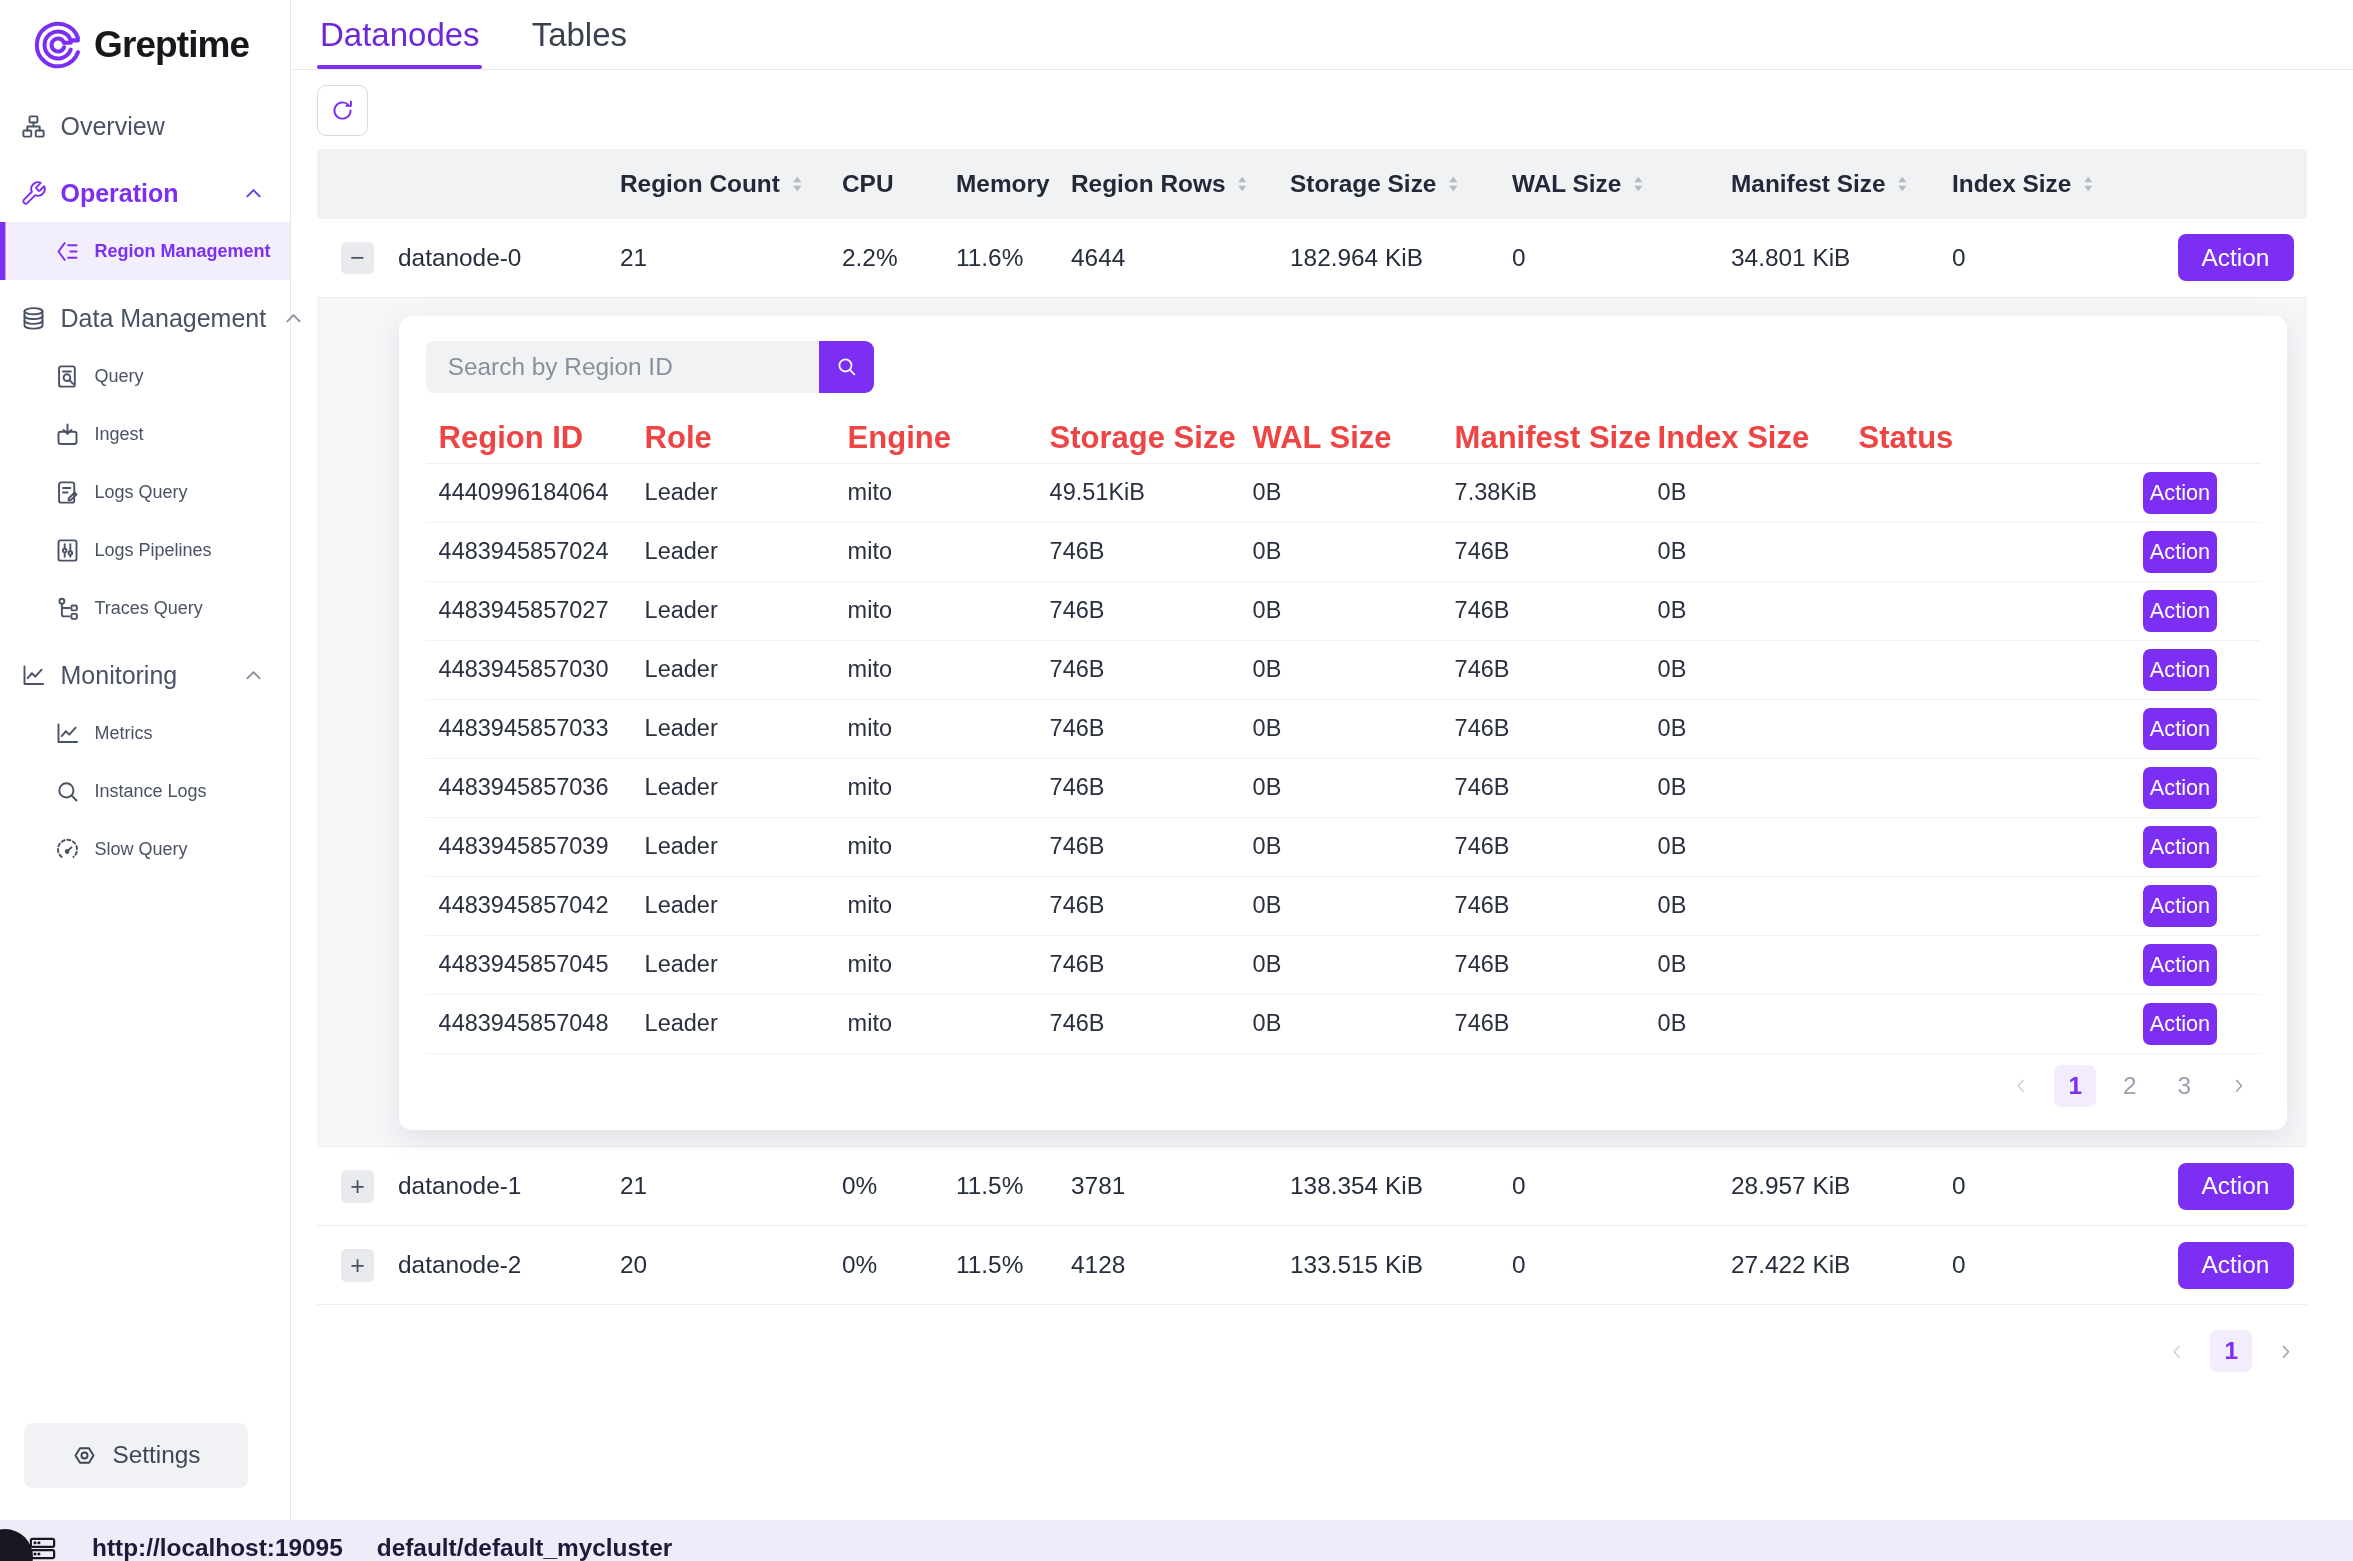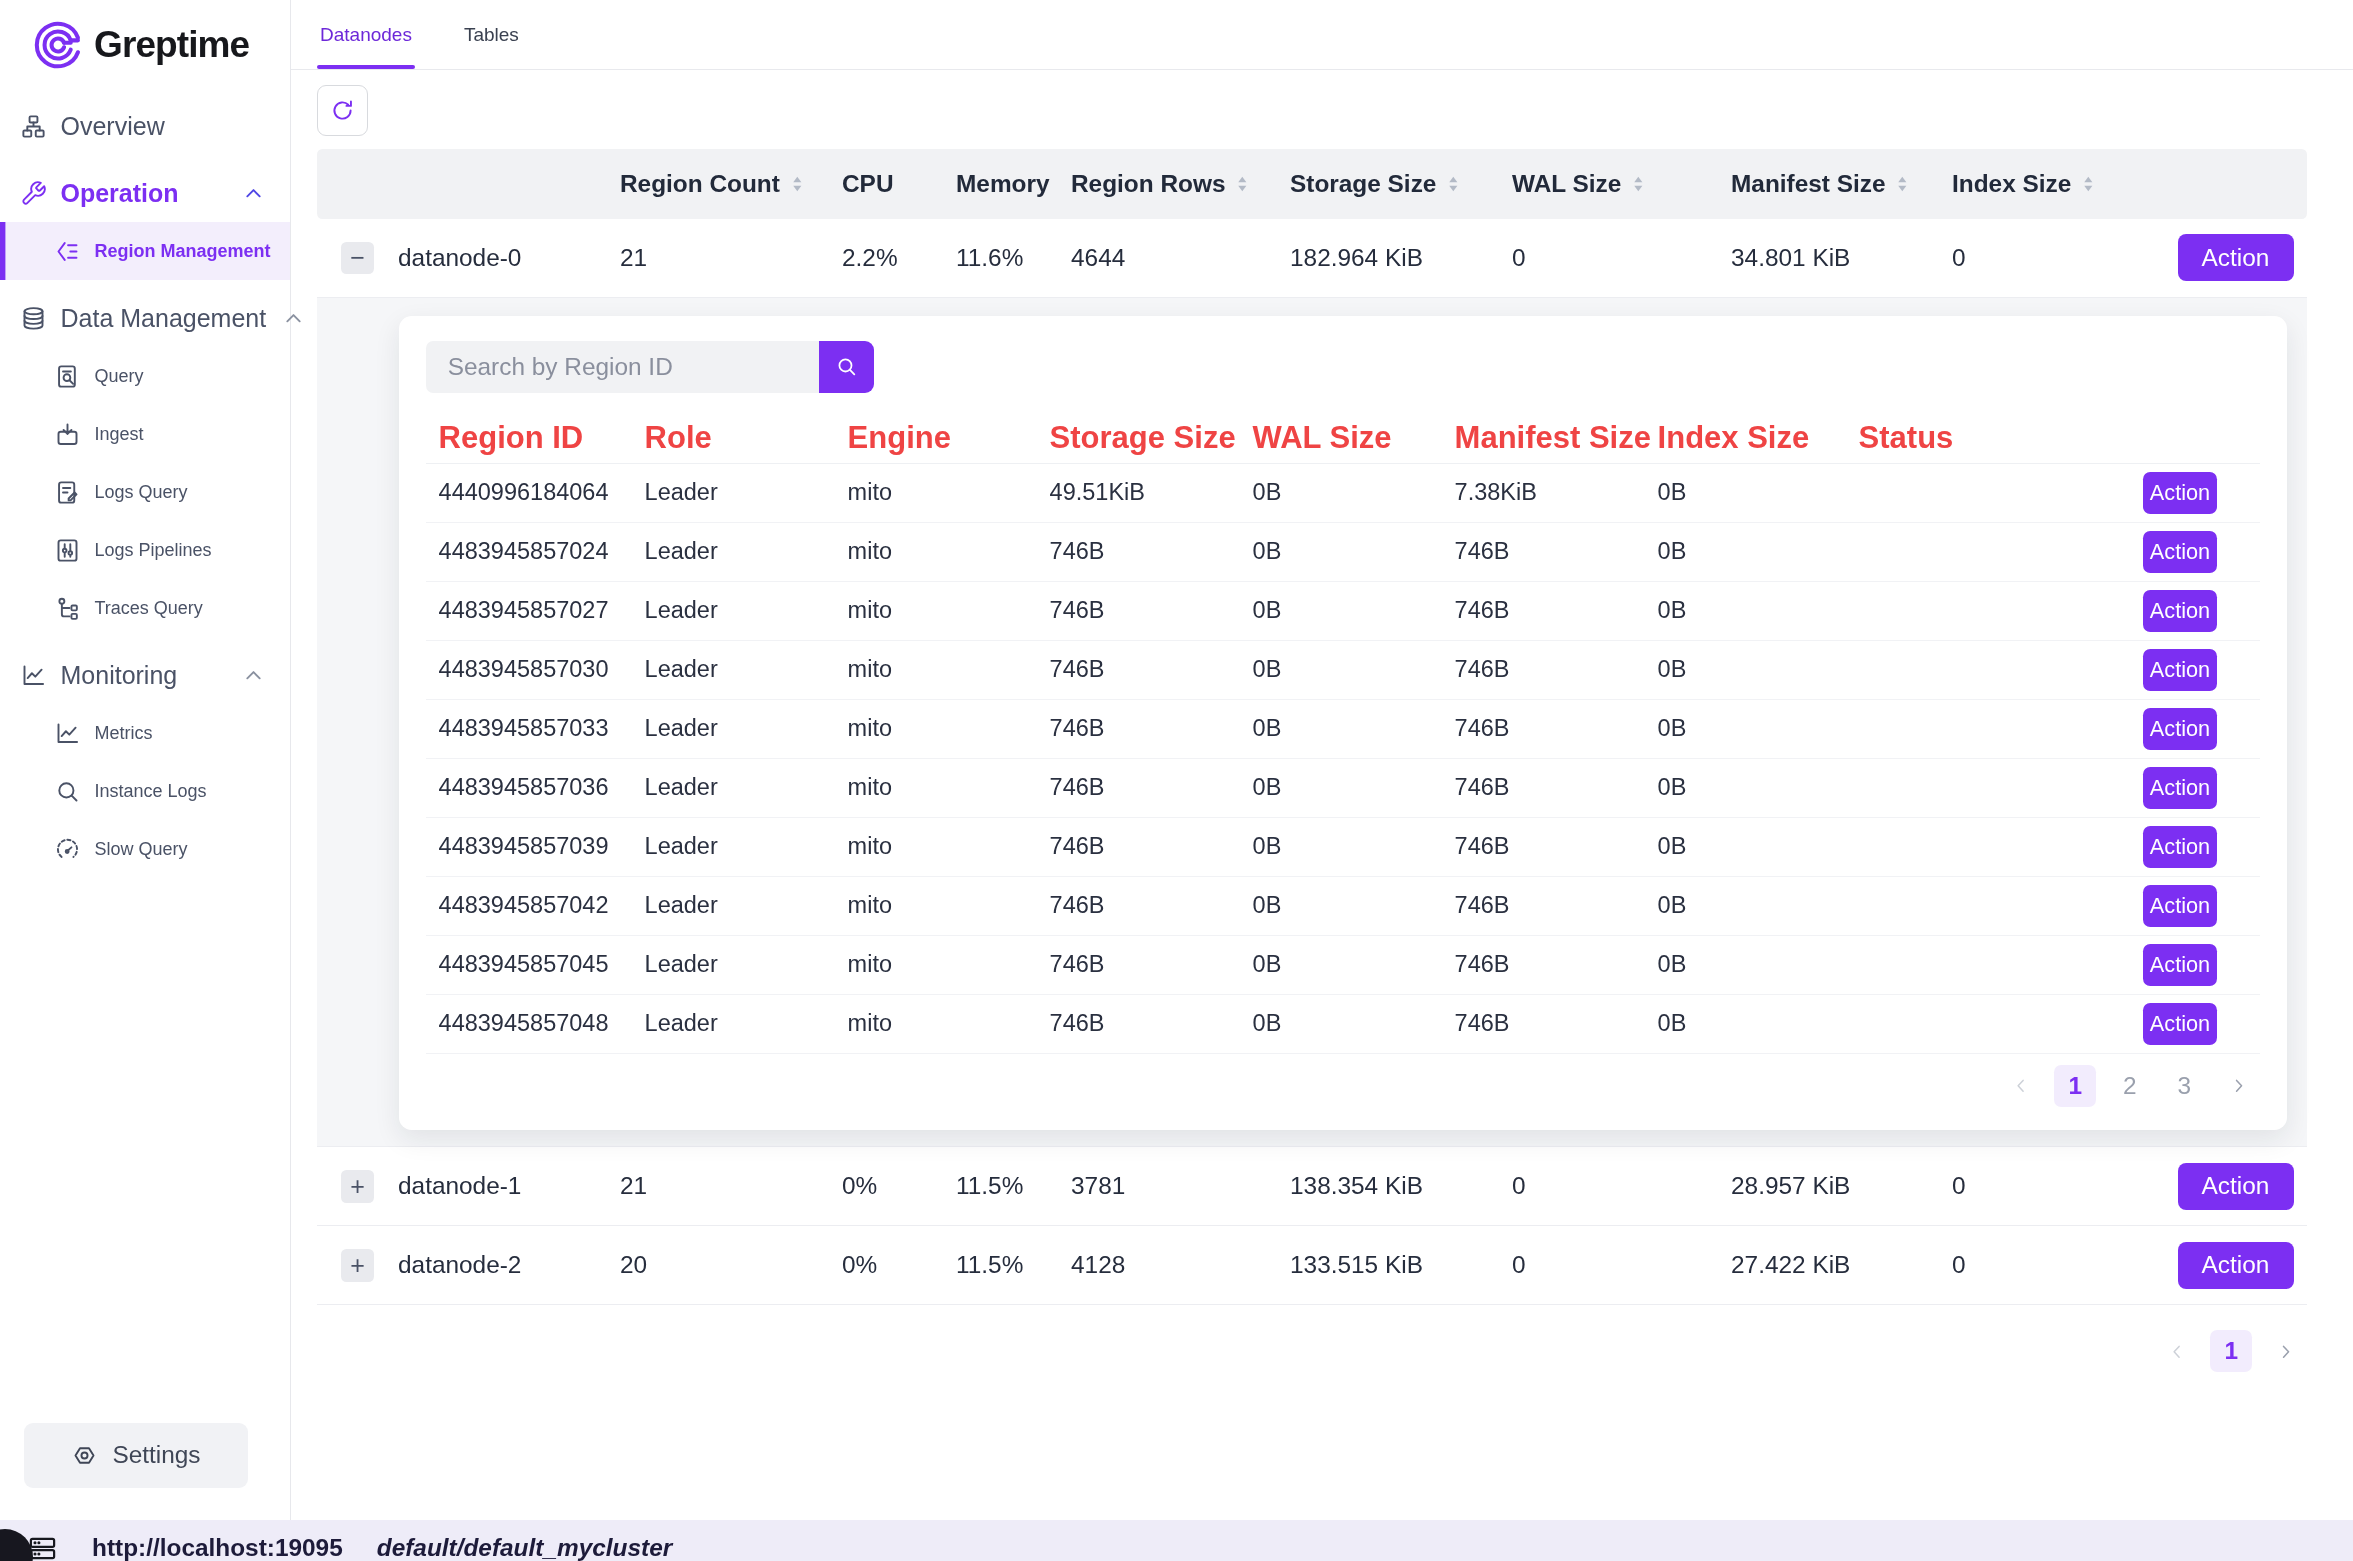--- a/index.html
+++ b/index.html
@@ -28,21 +28,21 @@
   .settings-btn { position:absolute; left:23.5px; right:42px; bottom:32.5px; height:65px;
     background:#f1f2f5; border:none; border-radius:9px; display:flex; align-items:center;
     justify-content:center; gap:14.4px; font-size:24.4px; color:#3f4656; cursor:pointer;
     font-family:inherit; }
 
   
   .main { flex:1; display:flex; flex-direction:column; min-width:0; }
   .tabbar { height:70px; flex:none; border-bottom:0.9px solid #e8e9ed; display:flex;
     align-items:center; padding-left:29px; gap:52px; }
   .tab { position:relative; height:100%; display:flex; align-items:center;
-    font-size:19px; color:#3a4150; cursor:pointer; }
+    font-size:33px; color:#3a4150; cursor:pointer; }
   .tab.active { color:var(--accent-text,#6d28d9); font-weight:500; }
   .tab.active::after { content:""; position:absolute; left:-2.7px; right:-2.7px; bottom:0;
     height:4.5px; border-radius:2.7px; background:var(--accent,#7c2ff2); }
   .content { padding:15.3px 47px 0 26px; }
   .refresh-btn { width:51px; height:51px; border:0.9px solid #d8dade; border-radius:9px;
     background:#fff; color:var(--accent,#7c2ff2); margin-bottom:12.6px; display:flex;
     align-items:center; justify-content:center; cursor:pointer; }
   .refresh-btn .icon { width:27px; height:27px; }
 
   
@@ -97,21 +97,21 @@
     color:#9aa0ad; cursor:pointer; }
   .page-chev.muted { color:#cdd1d8; }
   .page-chev .icon { width:21.7px; height:21.7px; }
 
   
   .statusbar { position:relative; height:56px; background:var(--statusbar-bg,#eeecf8);
     display:flex; align-items:center; gap:34px; padding-left:27px; font-size:24.4px;
     color:#1d1b3a; }
   .statusbar .icon { width:31px; height:31px; color:#17181f; }
   .status-url { font-weight:700; }
-  .status-cluster { font-weight:600;font-style:italic; }
+  .status-cluster { font-weight:600; }
   .corner-blob { position:fixed; left:-23.5px; bottom:-23.5px; width:56px; height:56px;
     border-radius:50%; background:#17171f; z-index:5; cursor:pointer; }
 </style>
 </head>
 <body>
 
 <div class="app">
   <aside class="sidebar">
     <div class="logo">
       <span class="logo-mark">

